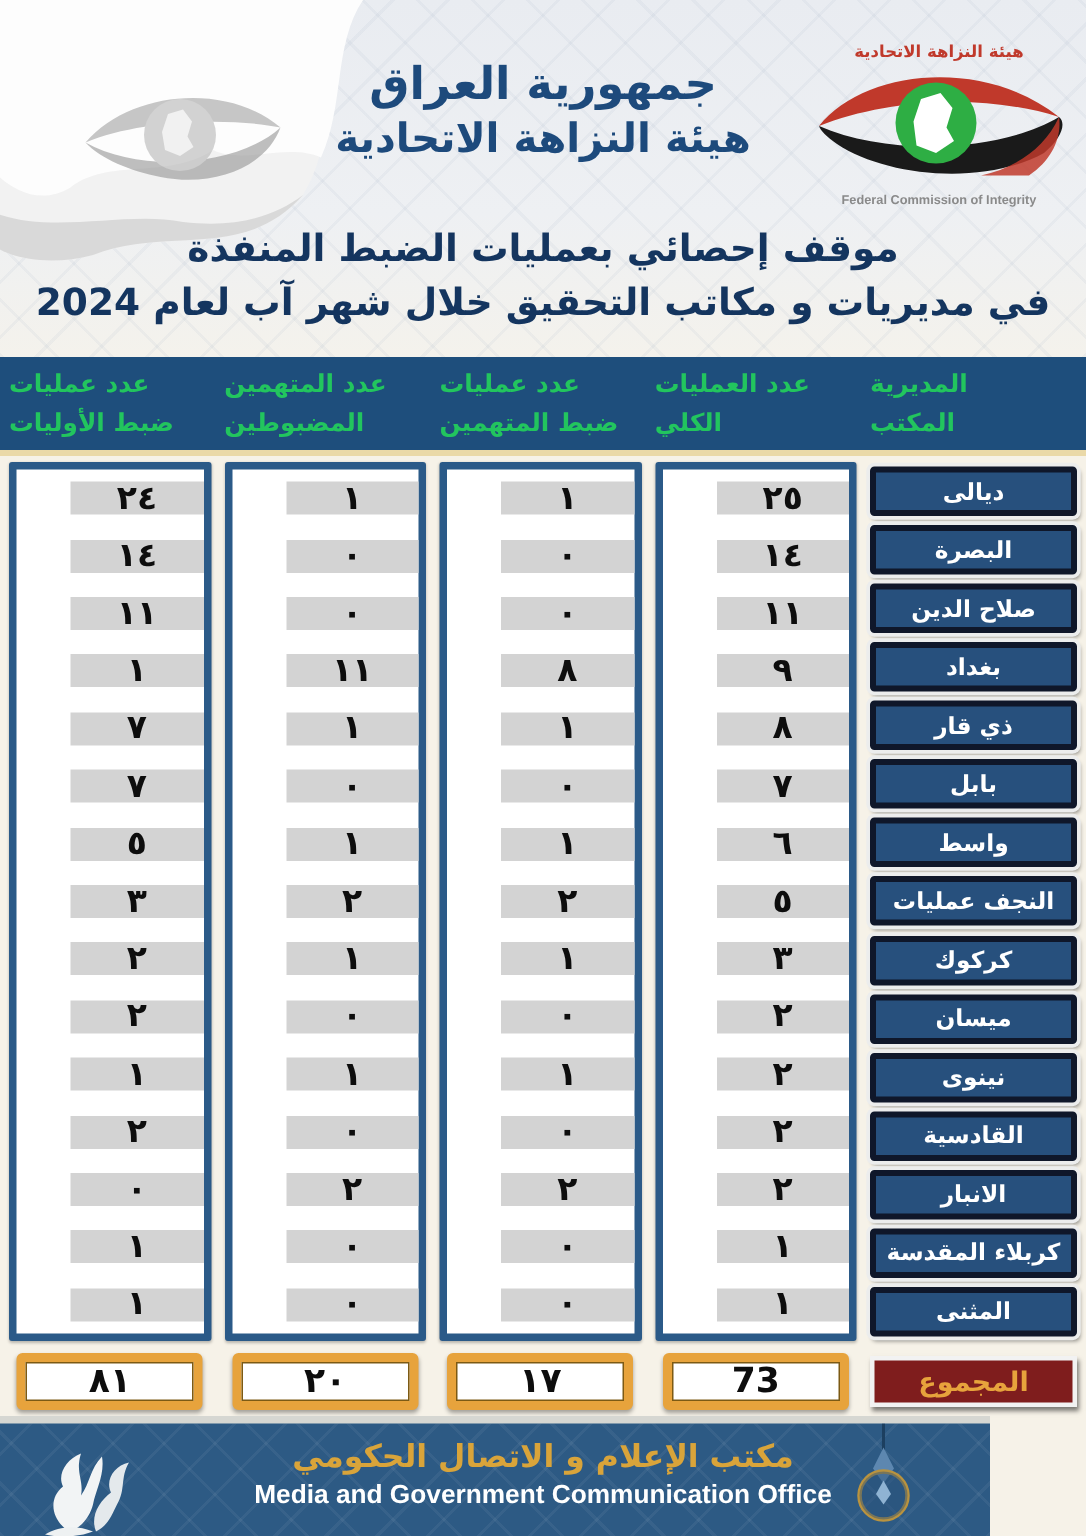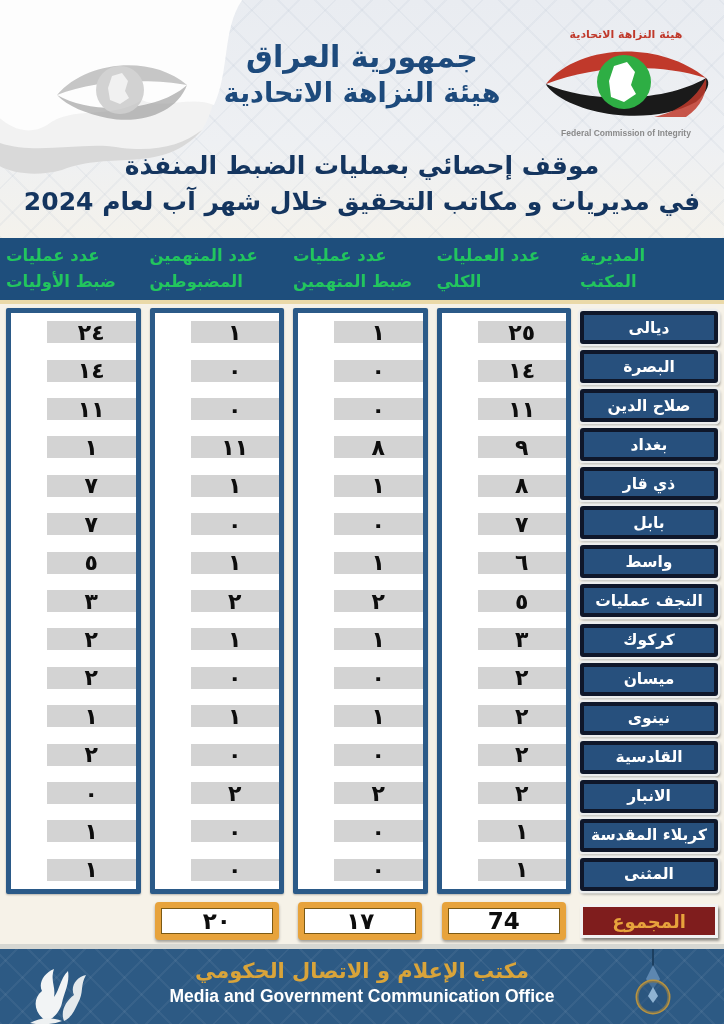--- a/index.html
+++ b/index.html
@@ -79,21 +79,21 @@
   .sum-box{
     height:38px;width:92%;margin:0 auto;box-sizing:border-box;
     background:#fff;border:6px solid #e7a33c;border-radius:4px;
     outline:1px solid #7c5a14;outline-offset:-7px;
     box-shadow:0 2px 3px rgba(0,0,0,.35);
     display:flex;align-items:center;justify-content:center;
     color:#0d0d0d;font-weight:bold;font-size:23px;
   }
   
   .footer{
-    position:absolute;left:0;bottom:0;width:724px;height:80px;
+    position:absolute;left:0;bottom:0;width:660px;height:80px;
     background:
       repeating-linear-gradient(45deg, rgba(255,255,255,.05) 0 2px, transparent 2px 24px),
       repeating-linear-gradient(-45deg, rgba(255,255,255,.05) 0 2px, transparent 2px 24px),
       #2d5a84;
     border-top:5px solid #d6d7d2;box-sizing:border-box;
   }
   .f-center{position:absolute;top:8px;left:0;width:724px;text-align:center;}
   .f-ar{color:#d9a43a;font-weight:bold;font-size:21px;direction:rtl;line-height:1.4;}
   .f-en{color:#fff;font-size:17.5px;font-weight:bold;font-family:"Liberation Sans",sans-serif;}
   .flame{position:absolute;left:16px;top:4px;}
@@ -394,23 +394,24 @@
           <div class="band">١</div>
         </div>
         <div class="cell">
           <div class="band">١</div>
         </div>
       </div>
   </div>
 
   <div class="trow">
     <div class="sum-label">المجموع</div>
-    <div class="sum-box">74</div>
+    <div class="sum-box">73</div>
     <div class="sum-box">١٧</div>
     <div class="sum-box">٢٠</div>
+    <div class="sum-box">٨١</div>
   </div>
 
   <div class="footer">
     <svg class="flame" width="96" height="72" viewBox="0 0 96 72">
       <path d="M30,68 C18,60 16,46 26,38 C22,30 28,20 38,16 C34,28 40,34 38,44 C44,36 44,26 52,18 C54,30 48,40 46,50 C44,58 38,66 30,68 Z" fill="#f2f4f5"></path>
       <path d="M48,68 C44,58 50,48 58,42 C54,34 60,24 70,22 C64,32 68,40 62,50 C58,58 56,64 48,68 Z" fill="#e4e9ec"></path>
       <path d="M14,70 C24,64 36,64 46,68 C36,72 22,72 14,70 Z" fill="#eef1f2"></path>
     </svg>
     <div class="f-center">
       <div class="f-ar">مكتب الإعلام و الاتصال الحكومي</div>

